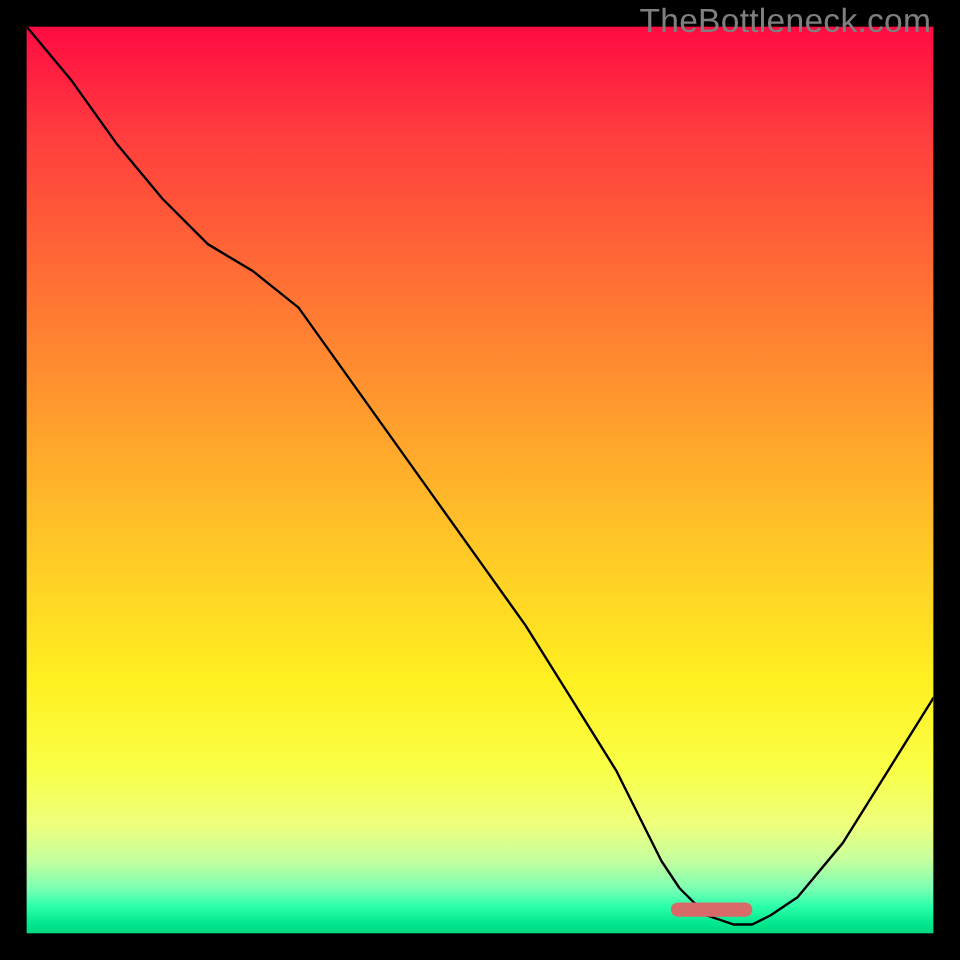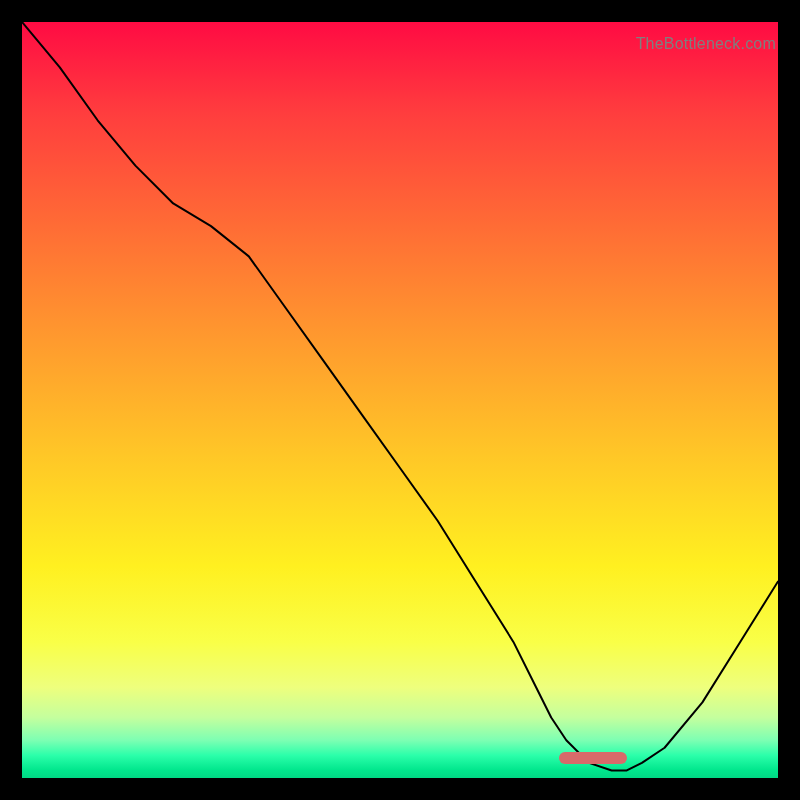--- a/index.html
+++ b/index.html
@@ -49,23 +49,22 @@
   .marker {
     position: absolute;
     background: #d86a6a;
     border-radius: 6px;
   }
   .watermark {
     position: absolute;
     top: 2px;
     right: 24px;
     color: #7f7f7f;
-    font-size: 16px;
+    font-size: 28px;
     letter-spacing: 0.2px;
-    margin-top: 33px;
   }
 </style>
 </head>
 <body>
 
 <div class="plot-area">
   <div class="gradient"></div>
   <svg class="curve" viewBox="0 0 100 100" preserveAspectRatio="none">
     <path id="curve-path" fill="none" stroke="#000" stroke-width="2" stroke-linejoin="round" stroke-linecap="round" d="M0.00 0.00 L5.00 6.00 L10.00 13.00 L15.00 19.00 L20.00 24.00 L25.00 27.00 L30.00 31.00 L35.00 38.00 L40.00 45.00 L45.00 52.00 L50.00 59.00 L55.00 66.00 L60.00 74.00 L65.00 82.00 L68.00 88.00 L70.00 92.00 L72.00 95.00 L75.00 98.00 L78.00 99.00 L80.00 99.00 L82.00 98.00 L85.00 96.00 L90.00 90.00 L95.00 82.00 L100.00 74.00" style="stroke-width: 0.26455;"></path>
   </svg>

